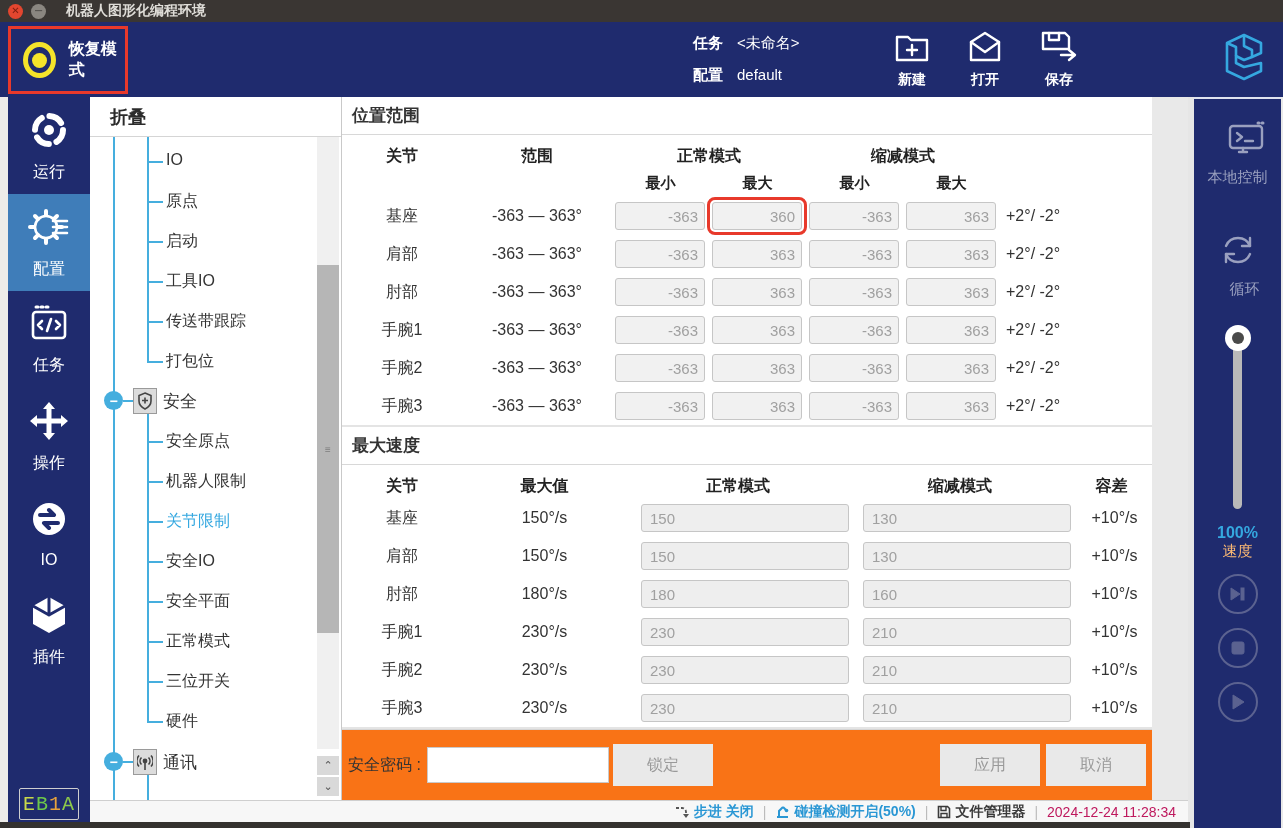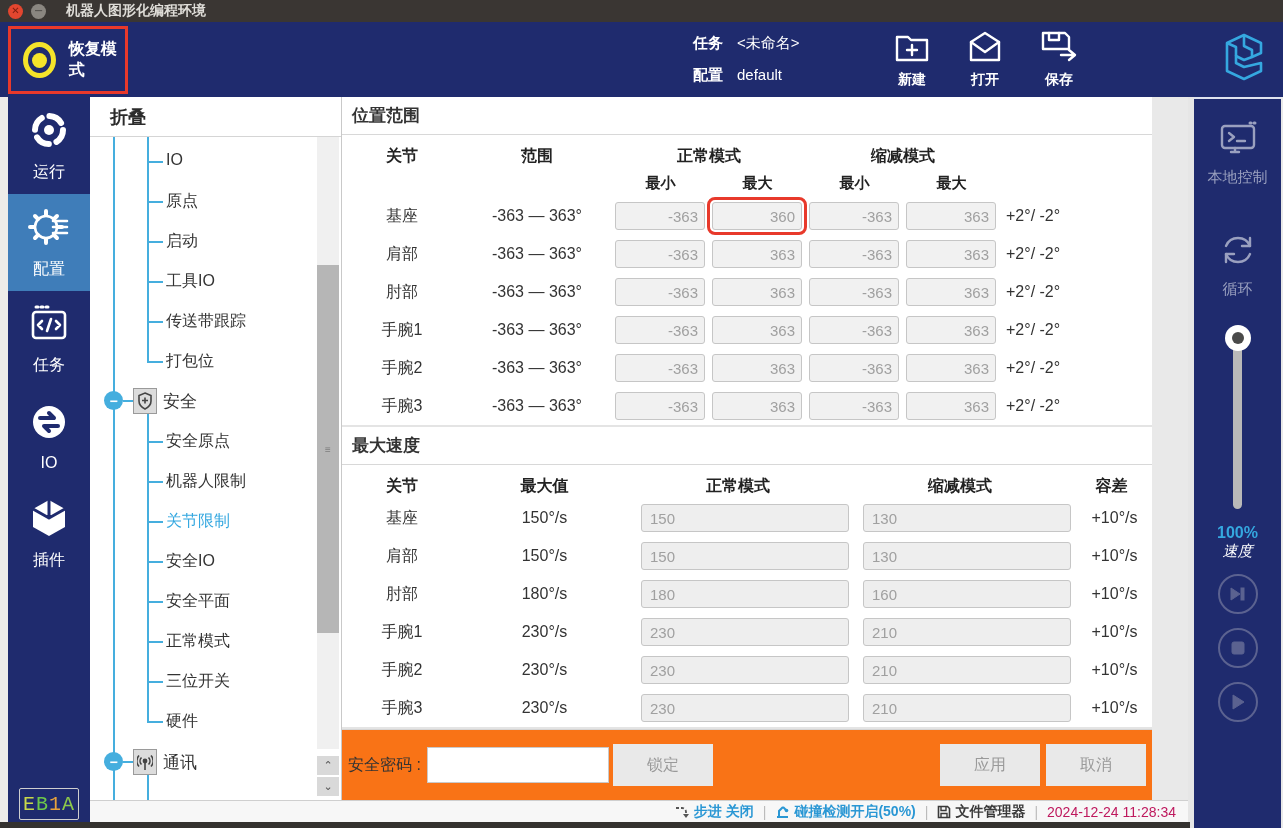--- a/index.html
+++ b/index.html
@@ -97,30 +97,30 @@
   .statusbar{height:22px; background:#f7f7f7; border-top:1px solid #cfcfcf; display:flex; align-items:center; justify-content:flex-end; gap:9px; padding-right:12px; font-size:14px;}
   .sb-sep{color:#bbb;}
   .st-blue{color:#2a97d4; font-weight:bold; display:flex; align-items:center; gap:4px;}
   .st-dark{color:#3a3a3a; font-weight:bold; display:flex; align-items:center; gap:4px;}
   .st-time{color:#be185d;}
   .statusbar svg{flex:none;}
 
   
   .gap-col{width:6px; background:#e6e6e6;}
   .right-sidebar{width:87px; background:var(--navy); flex:none; border-top:2px solid #dfe3ef; display:flex; flex-direction:column; align-items:center; padding-top:20px; color:#9aa0bf;}
-  .rs-item{display:flex; flex-direction:column; align-items:center; gap:6px; cursor:pointer;}
+  .rs-item{display:flex; flex-direction:column; align-items:flex-end; gap:6px; cursor:pointer;}
   .rs-item svg{stroke:#9aa0bf; fill:none; stroke-width:2.4; stroke-linecap:round; stroke-linejoin:round;}
   .rs-item span{font-size:15px;}
   .slider{margin-top:26px; display:flex; flex-direction:column; align-items:center; height:190px; position:relative;}
   .slider-track{position:absolute; top:12px; width:9px; height:172px; background:#b9b9b9; border-radius:5px;}
   .slider-knob{position:absolute; top:0; width:26px; height:26px; border-radius:50%; background:#fff; display:flex; align-items:center; justify-content:center; cursor:grab;}
   .slider-knob i{display:block; width:12px; height:12px; border-radius:50%; background:#4a4a4a;}
   .speed-readout{margin-top:8px; text-align:center; line-height:1.2;}
   .speed-readout .pct{color:var(--accent); font-weight:bold; font-size:16px;}
-  .speed-readout .lbl{color:#ffffff; font-size:15px;font-style:italic;}
+  .speed-readout .lbl{color:#fdba74; font-size:15px;}
   .pb-btn{width:40px; height:40px; border-radius:50%; border:2px solid #5b6290; display:flex; align-items:center; justify-content:center; margin-top:14px; cursor:pointer;}
   .pb-btn svg{fill:#5b6290; stroke:#5b6290;}
 
   .bottom-strip{position:absolute; left:0; top:822px; width:1190px; height:6px; background:#34322f;}
 </style>
 </head>
 <body>
 
 <div class="titlebar">
   <div class="tb-btn tb-close">✕</div>
@@ -211,20 +211,29 @@
     </div>
     <div class="sb-item">
       <span>
         <svg width="42" height="40" viewBox="0 0 42 40">
             <rect x="5" y="8" width="32" height="26" rx="3"></rect>
             <path d="M8 3 h2 M13 3 h2 M18 3 h2" stroke-width="3"></path>
             <path d="M14 17 l-4 4 4 4 M28 17 l4 4 -4 4 M23 15 l-4 12"></path>
           </svg>
       </span>
       <span>任务</span>
+    </div>
+    <div class="sb-item">
+      <span>
+        <svg width="42" height="42" viewBox="0 0 42 42">
+          <path d="M21 9 V33 M9 21 H33" stroke-width="5"></path>
+          <path d="M21 2 l6 7 h-12 z M21 40 l6 -7 h-12 z M2 21 l7 -6 v12 z M40 21 l-7 -6 v12 z" fill="#fff" stroke="none"></path>
+        </svg>
+      </span>
+      <span>操作</span>
     </div>
     <div class="sb-item">
       <span>
         <svg width="42" height="42" viewBox="0 0 42 42">
           <circle cx="21" cy="21" r="16" fill="#fff" stroke="none"></circle>
           <path d="M12 17 h14 M26 17 l-5 -5 M30 25 H16 M16 25 l5 5" stroke="#1f2b6e" stroke-width="4" fill="none"></path>
         </svg>
       </span>
       <span>IO</span>
     </div>

